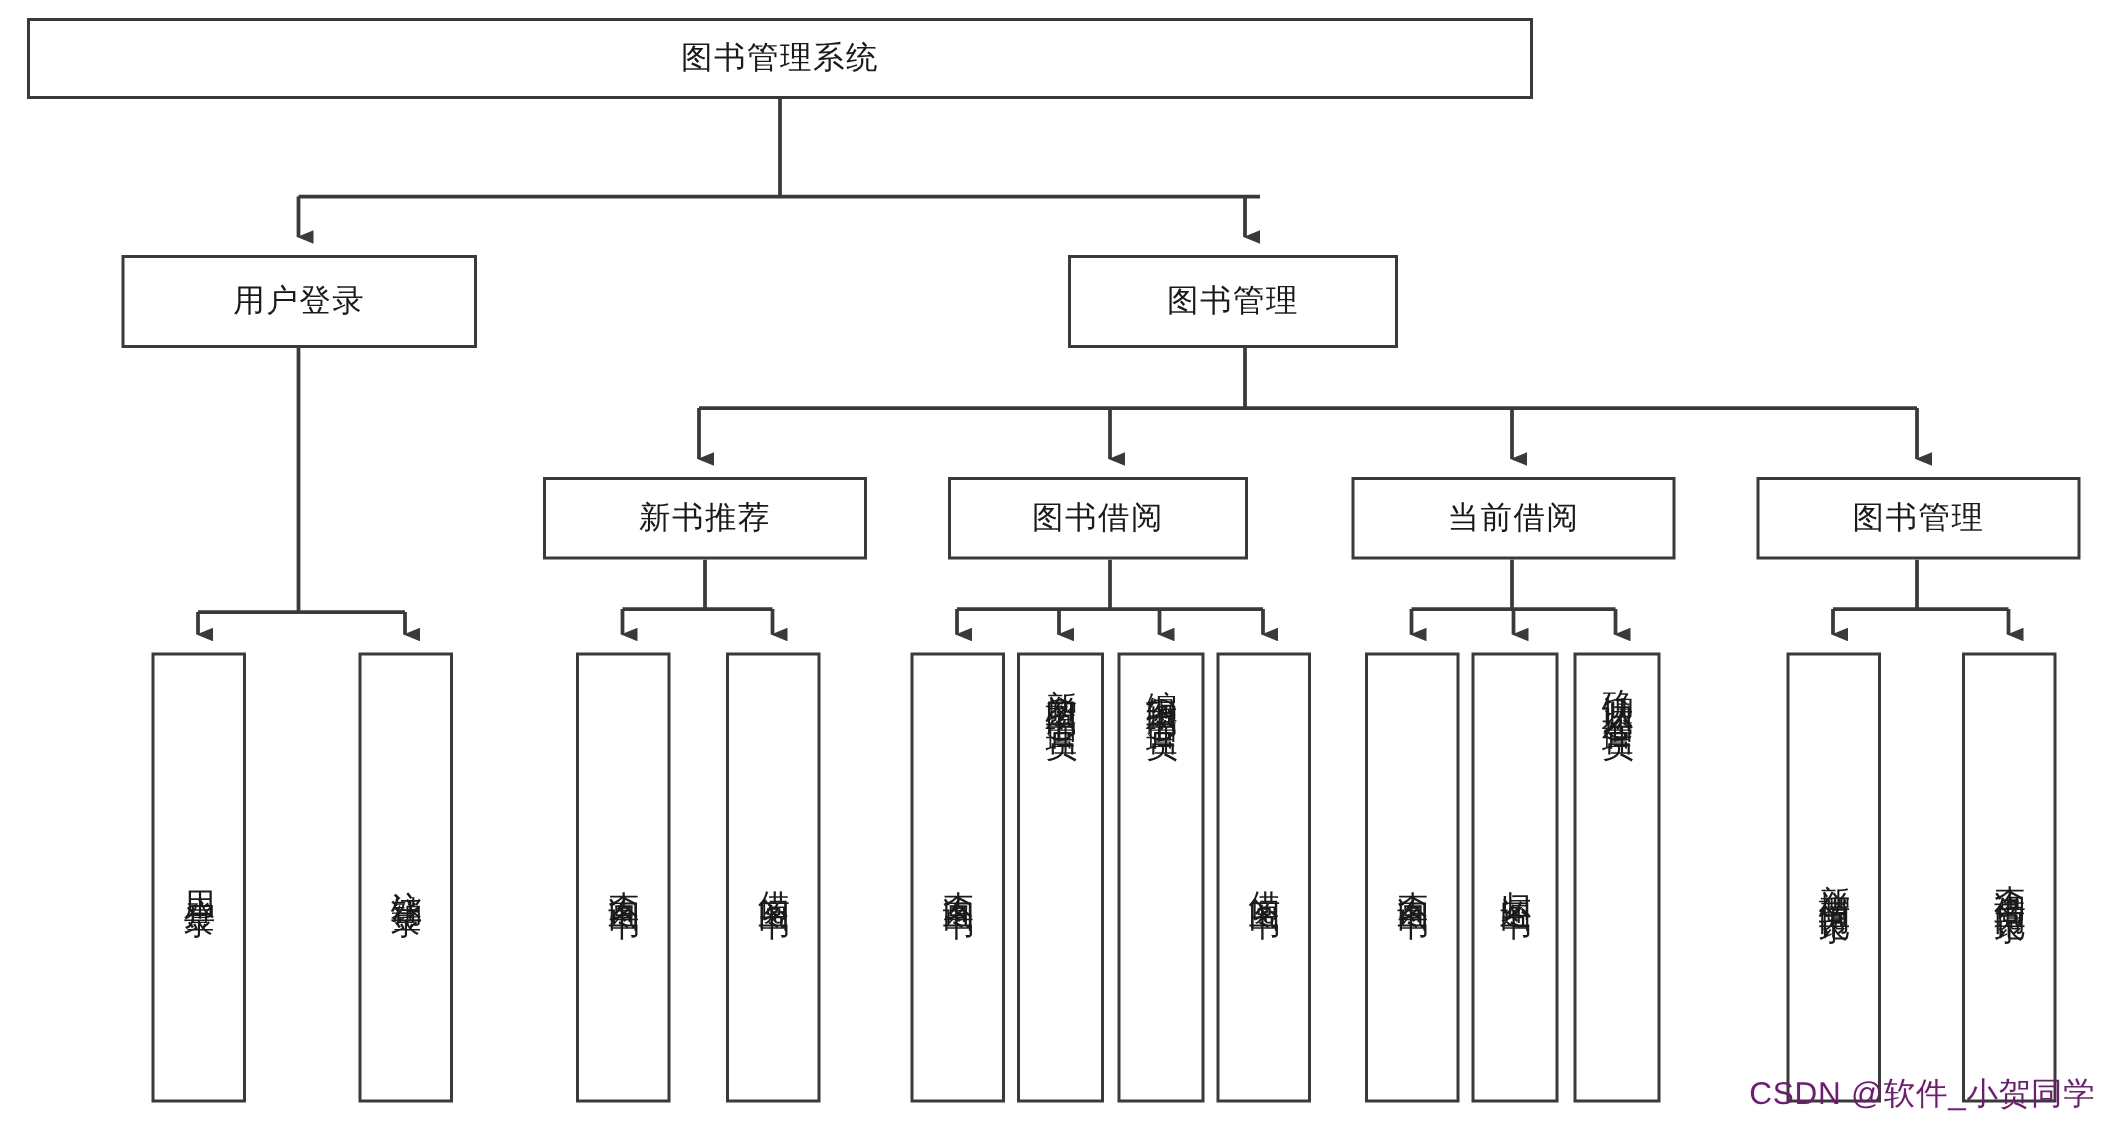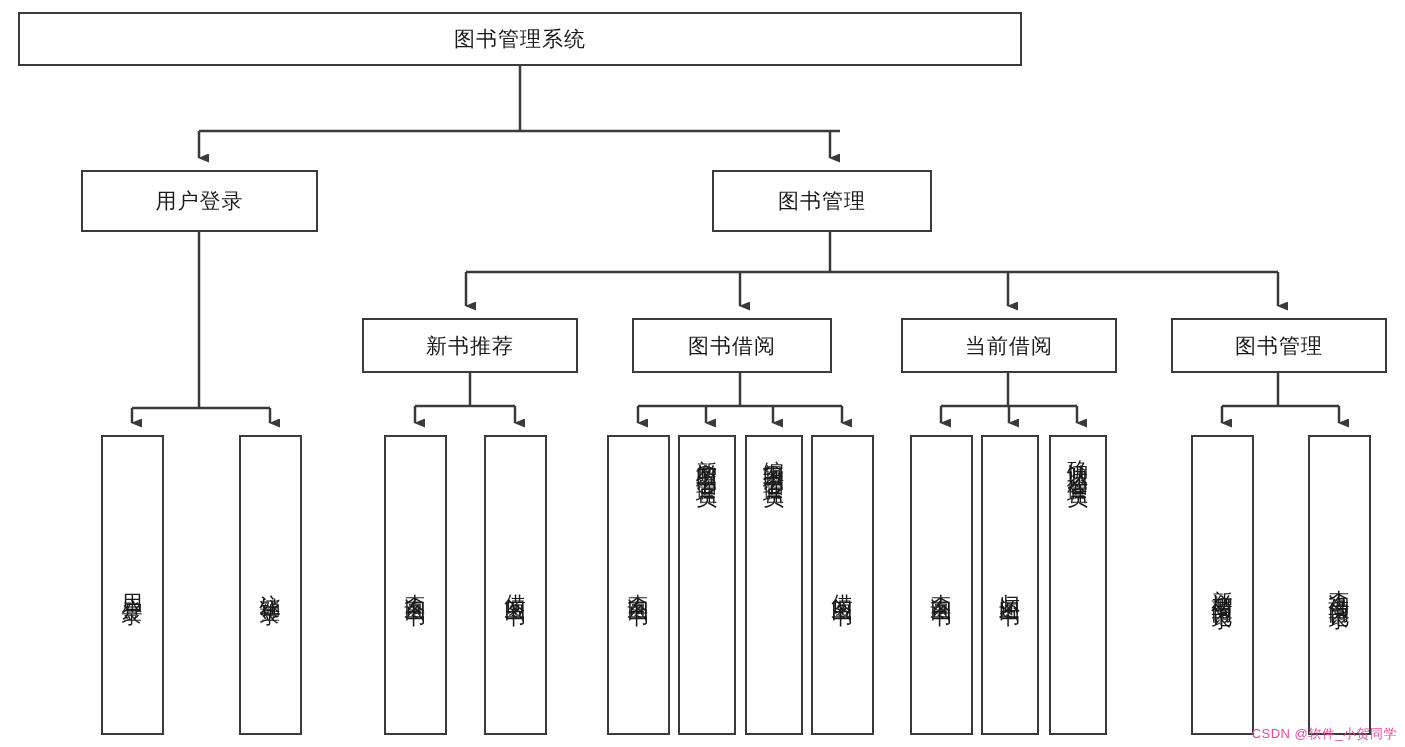--- a/index.html
+++ b/index.html
@@ -55,22 +55,22 @@
     color: #1a1a1a;
   }
   .node.vertical.centered {
     align-items: center;
     padding-top: 0;
   }
   .watermark {
     position: absolute;
     right: 8px;
     bottom: 4px;
-    font-size: 13px;
-    color: #ec4899;
+    font-size: 21px;
+    color: #701a75;
     letter-spacing: 0.5px;
     white-space: nowrap;
   }
 </style>
 </head>
 <body>
 
 <div id="canvas">
 
   <svg class="connectors" viewBox="0 0 1405 747" xmlns="http://www.w3.org/2000/svg">

